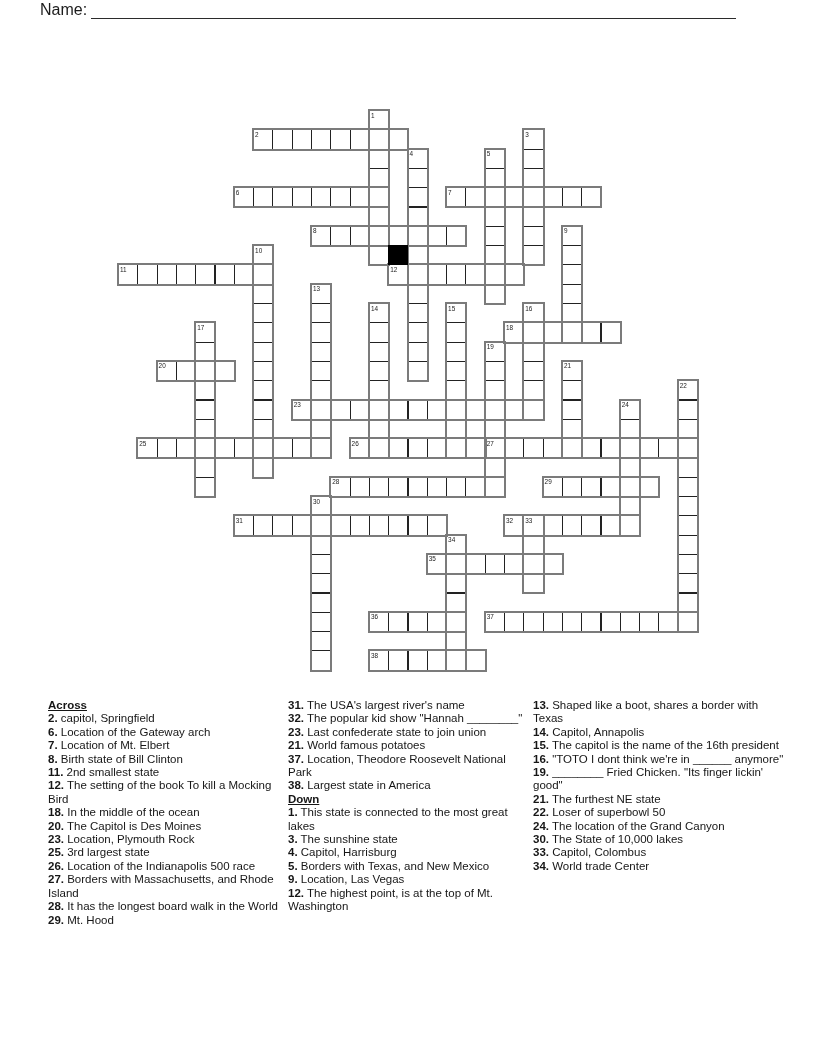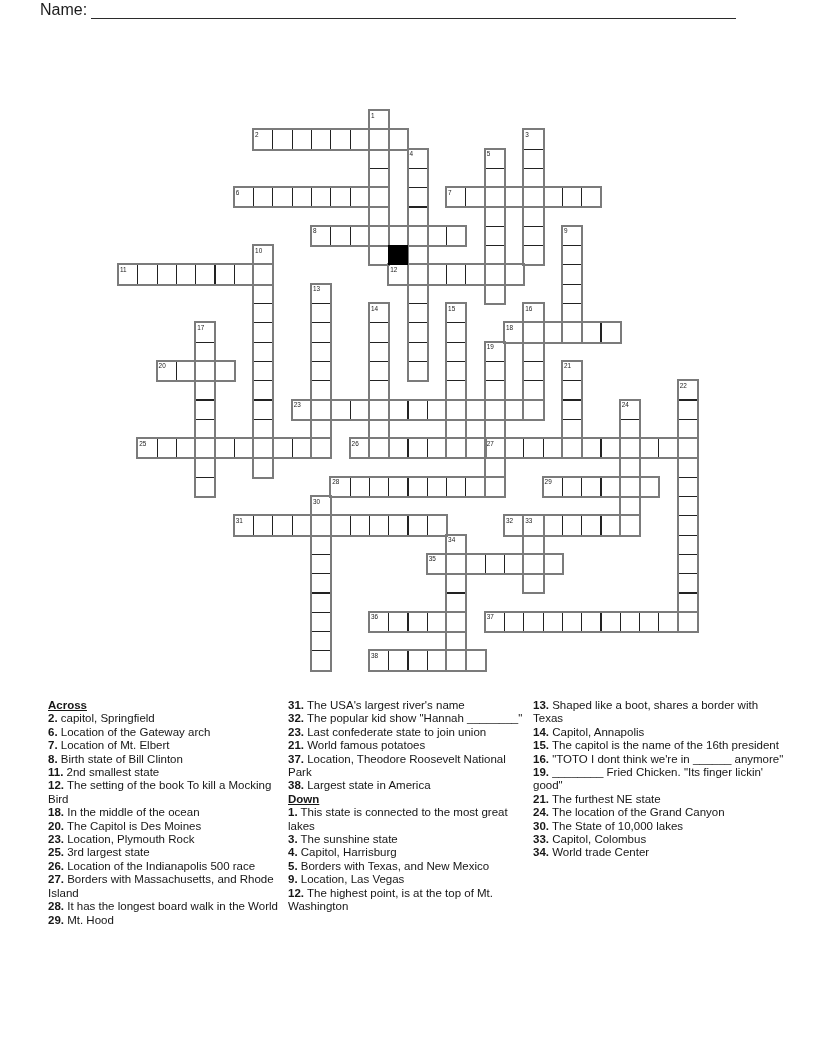--- a/index.html
+++ b/index.html
@@ -414,19 +414,20 @@
         <div class="clue"><span class="clue-num">9.</span> Location, Las Vegas</div>
         <div class="clue"><span class="clue-num">12.</span> The highest point, is at the top of Mt. Washington</div>
       </div>
       <div class="clue-col" style="left: 533px; width: 258px;">
         <div class="clue"><span class="clue-num">13.</span> Shaped like a boot, shares a border with Texas</div>
         <div class="clue"><span class="clue-num">14.</span> Capitol, Annapolis</div>
         <div class="clue"><span class="clue-num">15.</span> The capitol is the name of the 16th president</div>
         <div class="clue"><span class="clue-num">16.</span> "TOTO I dont think we're in ______ anymore"</div>
         <div class="clue"><span class="clue-num">19.</span> ________ Fried Chicken. "Its finger lickin' good"</div>
         <div class="clue"><span class="clue-num">21.</span> The furthest NE state</div>
+        <div class="clue"><span class="clue-num">22.</span> Loser of superbowl 50</div>
         <div class="clue"><span class="clue-num">24.</span> The location of the Grand Canyon</div>
         <div class="clue"><span class="clue-num">30.</span> The State of 10,000 lakes</div>
         <div class="clue"><span class="clue-num">33.</span> Capitol, Colombus</div>
         <div class="clue"><span class="clue-num">34.</span> World trade Center</div>
       </div>
     </div>
 </div>
 
 </body></html>

